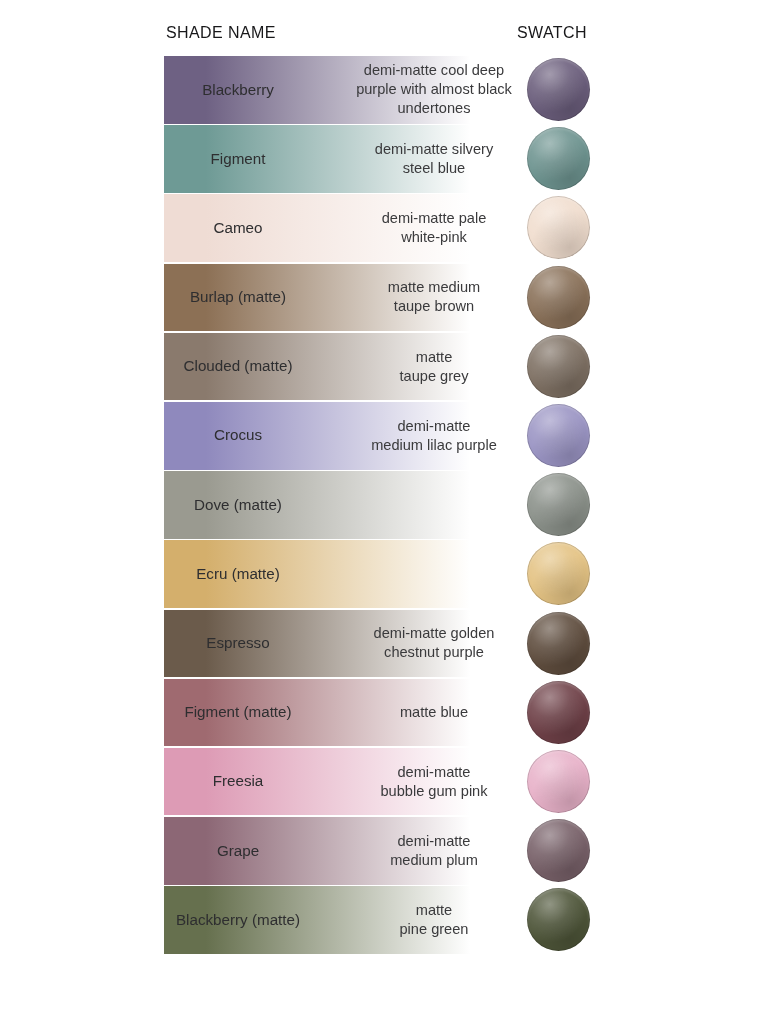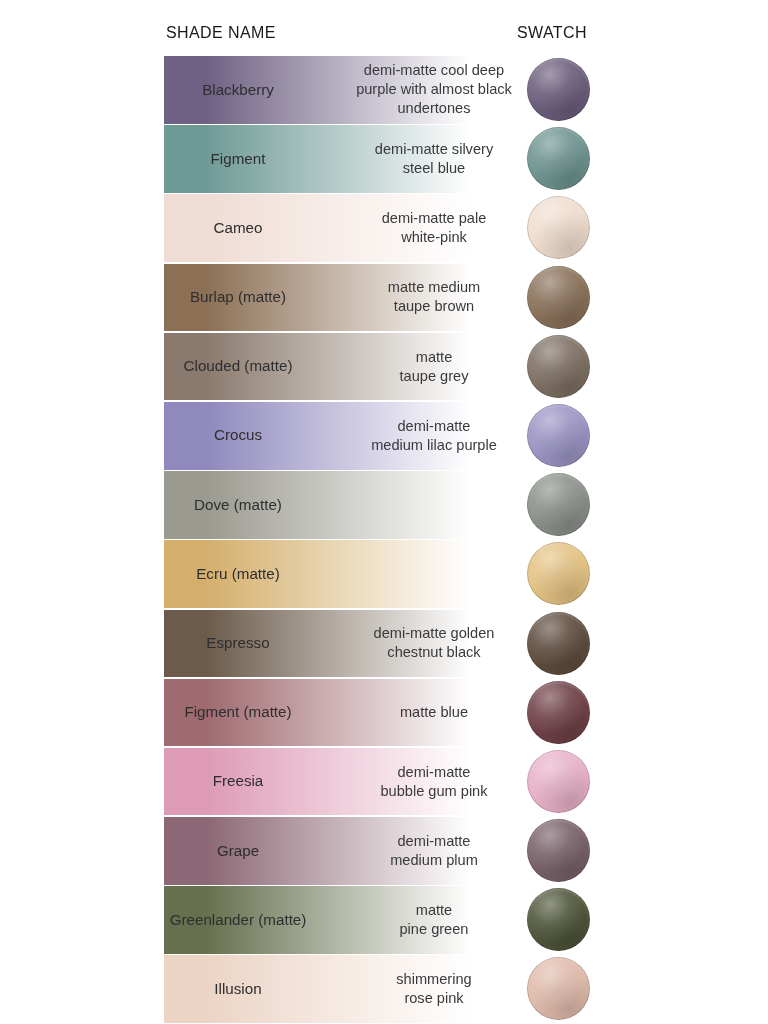--- a/index.html
+++ b/index.html
@@ -217,21 +217,21 @@
           <div class="swatch" style="background: rgb(228, 195, 132);">
             <div class="shine"></div>
             <div class="rim"></div>
           </div>
         </div>
       </div>
       <div class="row">
         <div class="band" style="background: linear-gradient(to right, rgb(107, 91, 75) 0%, rgb(107, 91, 75) 12%, rgb(255, 255, 255) 88%, rgb(255, 255, 255) 100%);"></div>
         <div class="name">Espresso</div>
         <div class="desc">demi-matte golden
-chestnut black</div>
+chestnut purple</div>
         <div class="swatch-wrap">
           <div class="swatch" style="background: rgb(95, 77, 62);">
             <div class="shine"></div>
             <div class="rim"></div>
           </div>
         </div>
       </div>
       <div class="row">
         <div class="band" style="background: linear-gradient(to right, rgb(159, 106, 112) 0%, rgb(159, 106, 112) 12%, rgb(255, 255, 255) 88%, rgb(255, 255, 255) 100%);"></div>
         <div class="name">Figment (matte)</div>
@@ -262,37 +262,25 @@
 medium plum</div>
         <div class="swatch-wrap">
           <div class="swatch" style="background: rgb(120, 97, 105);">
             <div class="shine"></div>
             <div class="rim"></div>
           </div>
         </div>
       </div>
       <div class="row">
         <div class="band" style="background: linear-gradient(to right, rgb(102, 112, 78) 0%, rgb(102, 112, 78) 12%, rgb(255, 255, 255) 88%, rgb(255, 255, 255) 100%);"></div>
-        <div class="name">Greenlander (matte)</div>
+        <div class="name">Blackberry (matte)</div>
         <div class="desc">matte
 pine green</div>
         <div class="swatch-wrap">
           <div class="swatch" style="background: rgb(78, 85, 57);">
             <div class="shine"></div>
             <div class="rim"></div>
           </div>
         </div>
       </div>
-      <div class="row">
-        <div class="band" style="background: linear-gradient(to right, rgb(236, 212, 197) 0%, rgb(236, 212, 197) 12%, rgb(255, 255, 255) 88%, rgb(255, 255, 255) 100%);"></div>
-        <div class="name">Illusion</div>
-        <div class="desc">shimmering
-rose pink</div>
-        <div class="swatch-wrap">
-          <div class="swatch" style="background: rgb(224, 187, 171);">
-            <div class="shine"></div>
-            <div class="rim"></div>
-          </div>
-        </div>
-      </div>
     </div>
 
 </div>
 
 </body></html>

